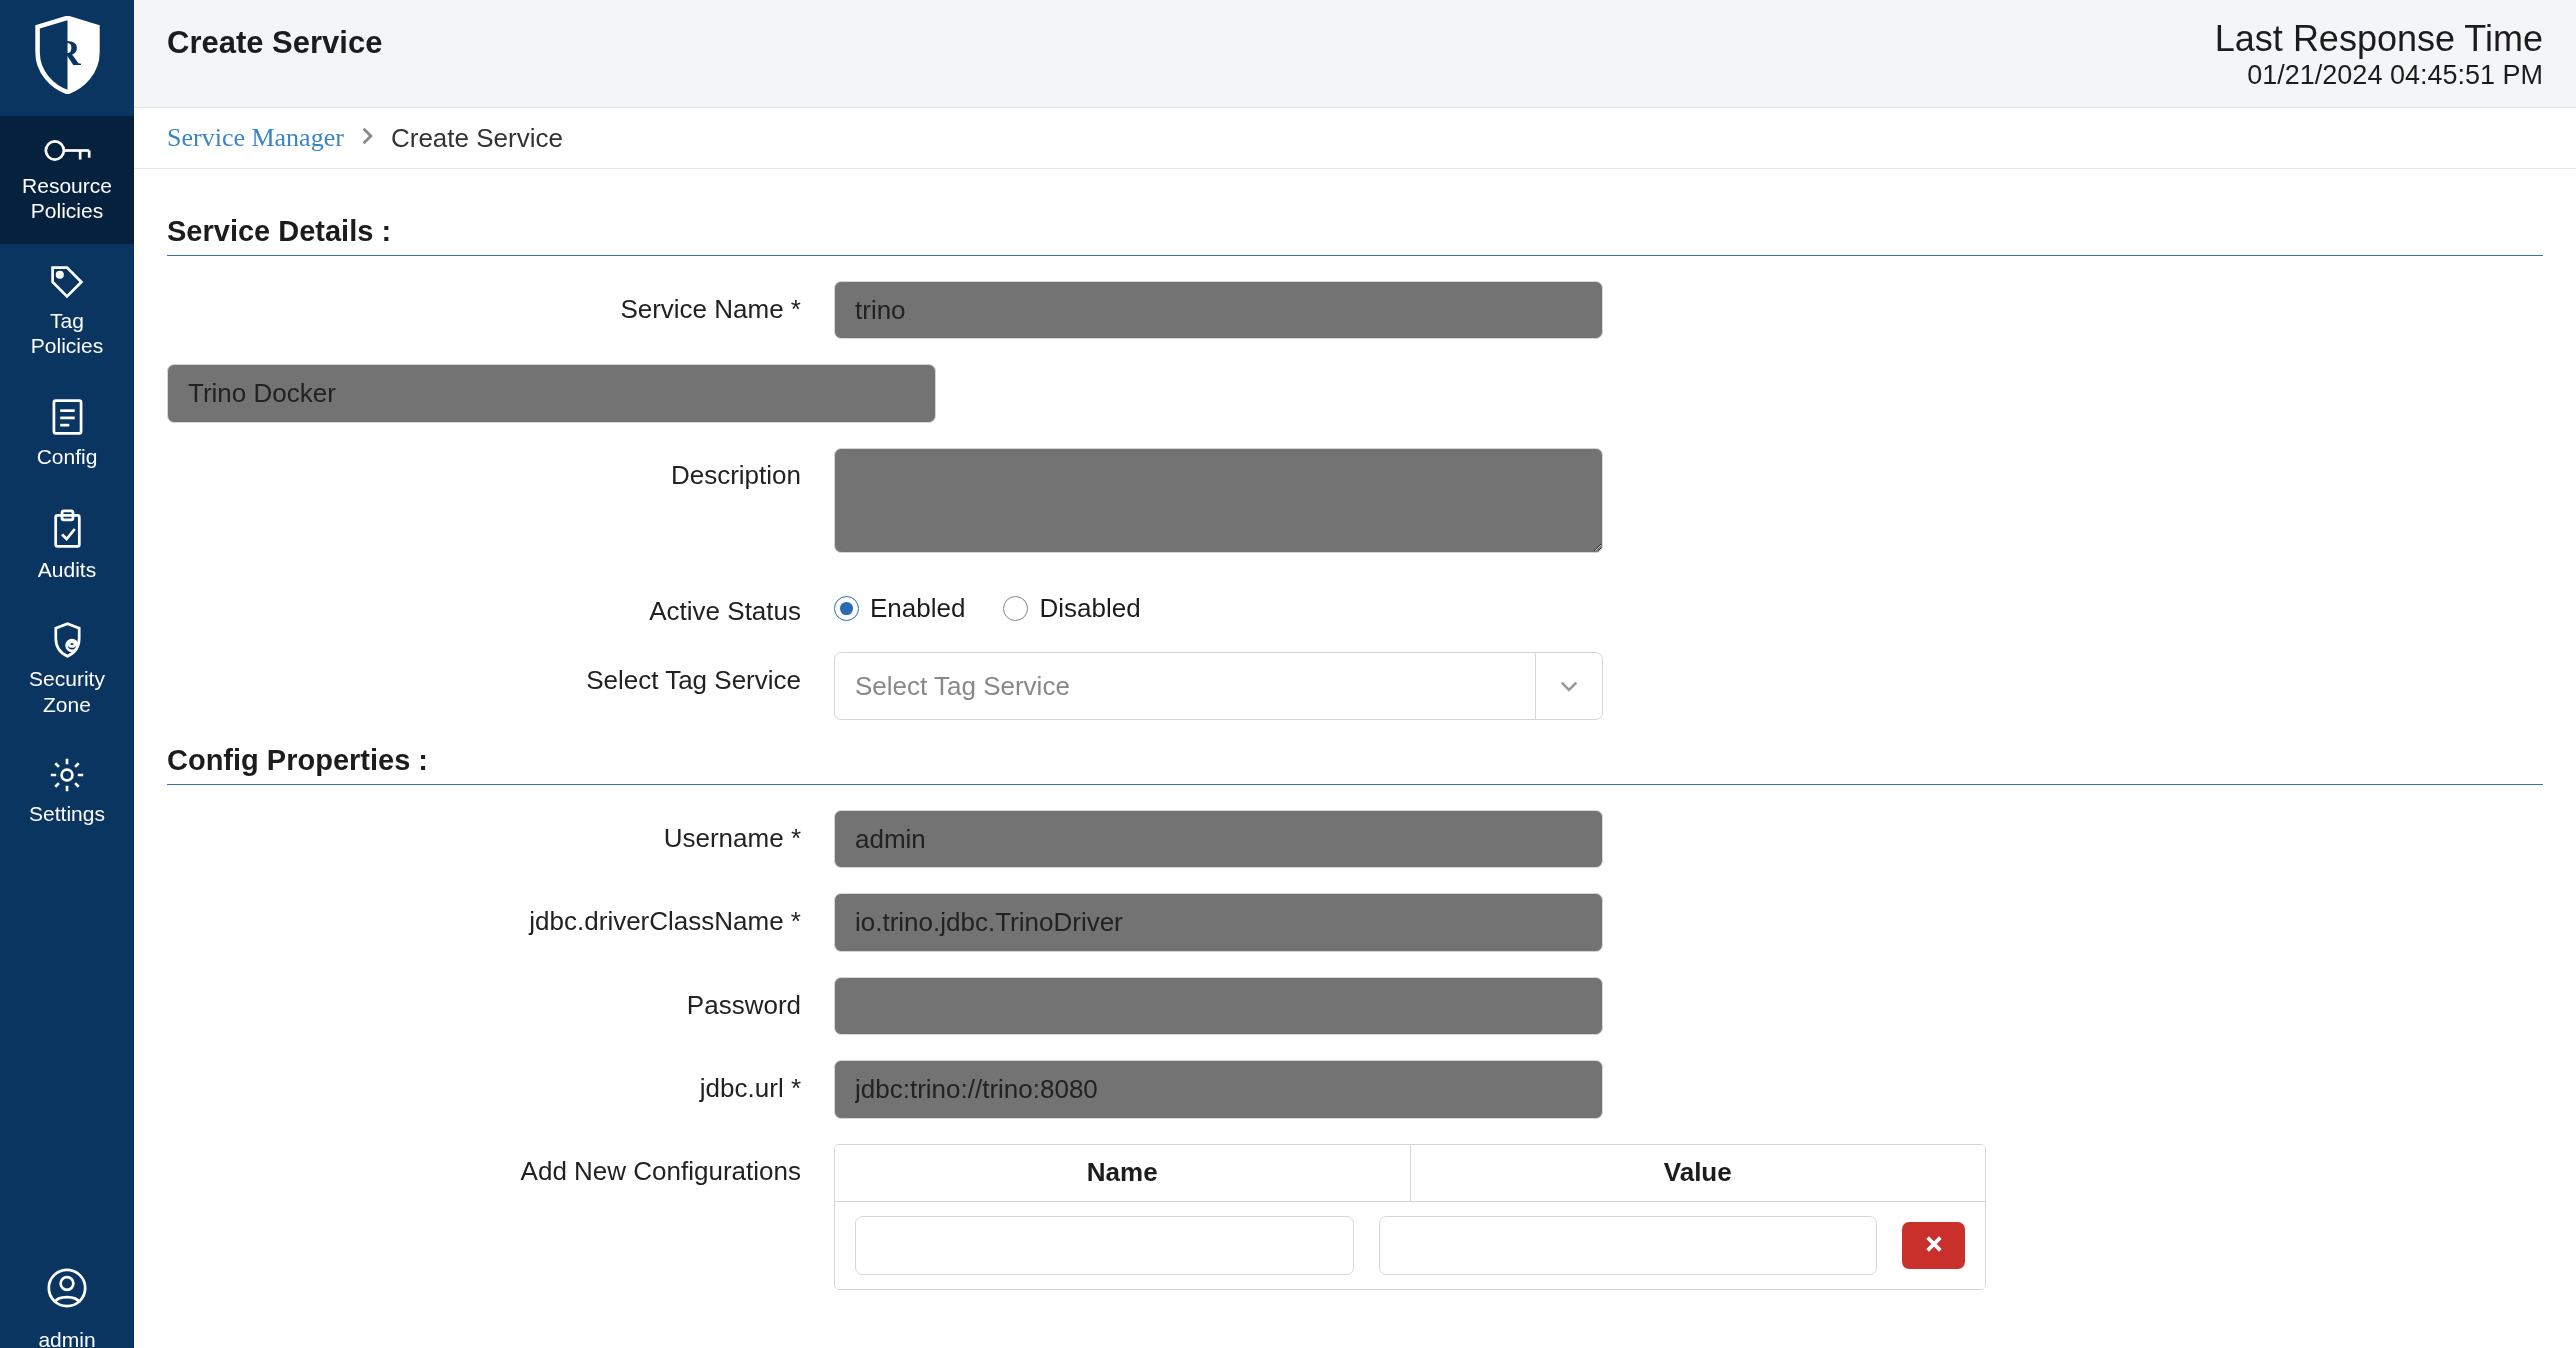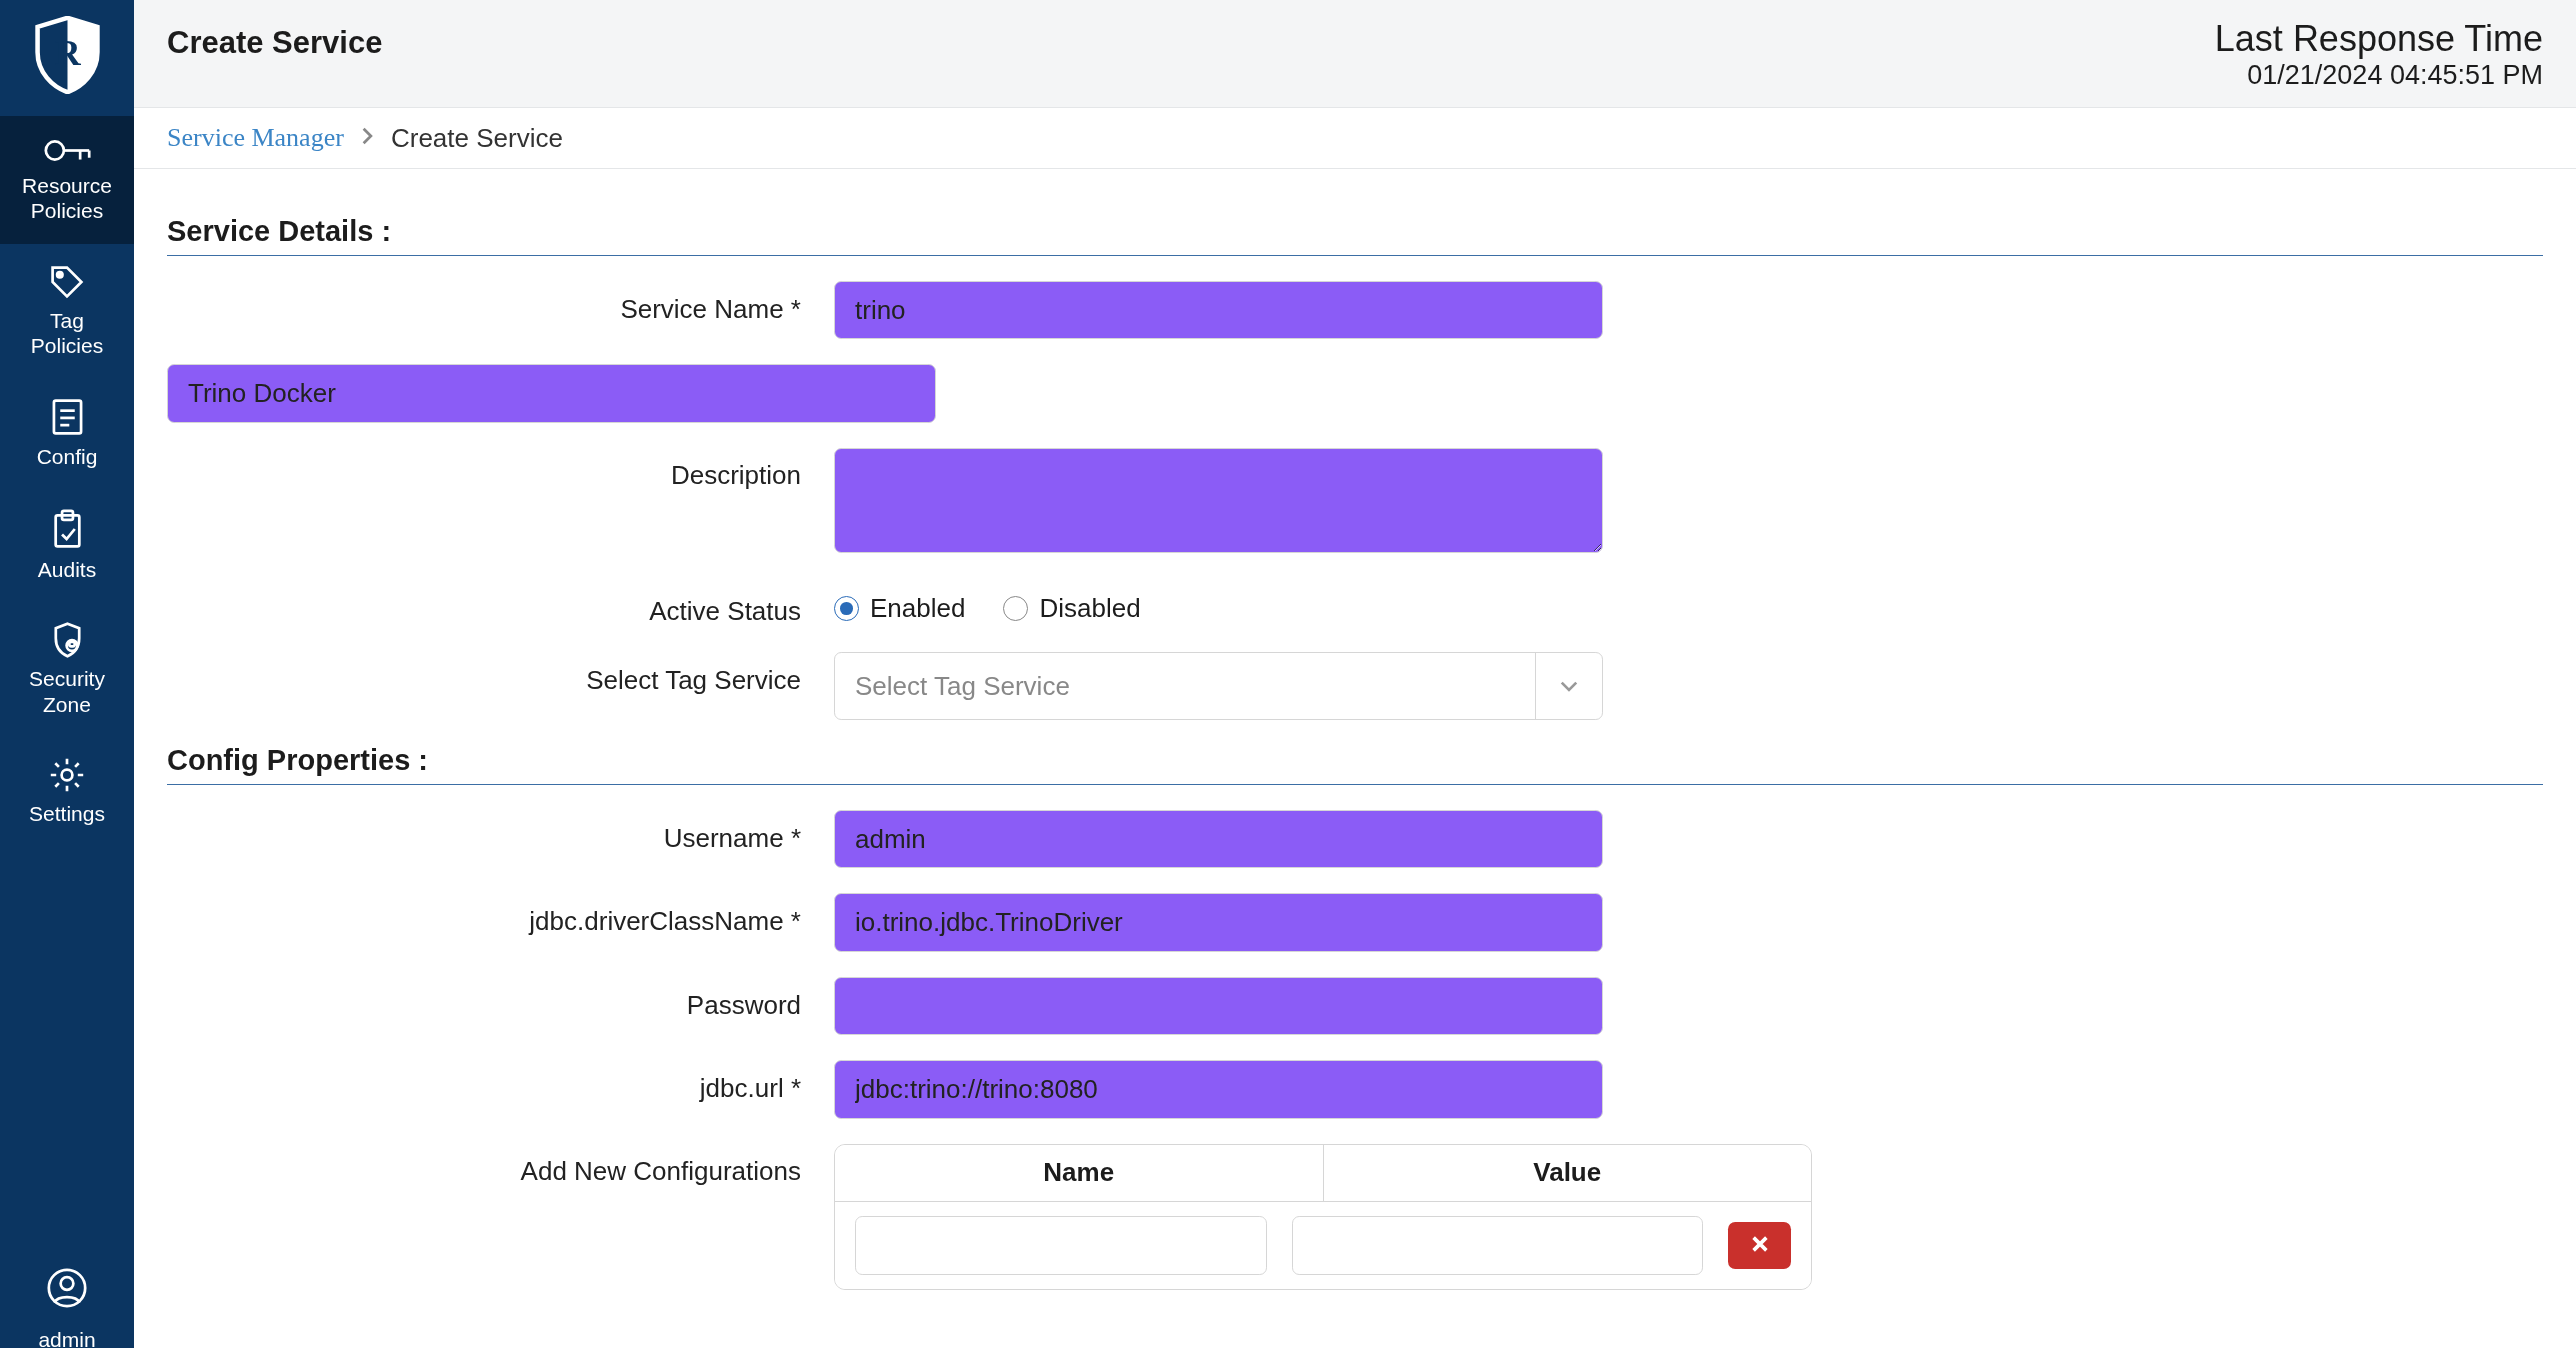--- a/index.html
+++ b/index.html
@@ -97,21 +97,21 @@
   }
   .form-label{
     width:634px;text-align:right;font-size:26px;color:#222;padding-top:12.7px;
   }
   .form-control{
     width:769px;
   }
   input.txt, textarea.txt{
     width:100%;font-size:26px;padding:12.7px 20px;
     border:0.9px solid var(--border);border-radius:7.2px;
-    background:#8b5cf6;color:#222;
+    background:#737373;color:#222;
   }
   textarea.txt{height:105px;resize:both;}
   .radio-group{display:flex;align-items:center;gap:38px;padding-top:9px;font-size:26px;}
   .radio-opt{display:flex;align-items:center;gap:11px;cursor:pointer;}
   .radio-dot{
     width:25px;height:25px;border:1.8px solid #2a6bb8;border-radius:50%;
     display:inline-flex;align-items:center;justify-content:center;
   }
   .radio-dot.checked::after{content:"";width:12.7px;height:12.7px;background:#2a6bb8;border-radius:50%;}
   .radio-dot.unchecked{border-color:#888;}
@@ -119,21 +119,21 @@
     display:flex;align-items:center;justify-content:space-between;
     border:0.9px solid var(--border);border-radius:7.2px;background:#fff;height:68px;
   }
   .select-text{padding:0 20px;color:#888;font-size:26px;}
   .select-caret{
     width:67px;height:100%;border-left:0.9px solid var(--border);
     display:flex;align-items:center;justify-content:center;color:#888;
   }
 
   
-  .cfg-table{width:978px;border:0.9px solid var(--border);border-radius:11px;overflow:hidden;}
+  .cfg-table{width:1152px;border:0.9px solid var(--border);border-radius:5px;overflow:hidden;}
   .cfg-head{display:flex;background:#fff;border-bottom:0.9px solid var(--border);}
   .cfg-head > div{flex:1;text-align:center;font-size:26px;font-weight:700;padding:12.7px 0;}
   .cfg-head > div + div{border-left:0.9px solid var(--border);}
   .cfg-row{display:flex;align-items:center;gap:25px;padding:14.5px 20px;background:#fff;}
   .cfg-cell-input{flex:1;}
   .cfg-cell-input input{
     width:100%;font-size:26px;padding:12.7px 20px;border:0.9px solid var(--border);border-radius:7.2px;
   }
   .btn-del{
     width:63px;height:47px;border-radius:7.2px;background:var(--danger);color:#fff;

